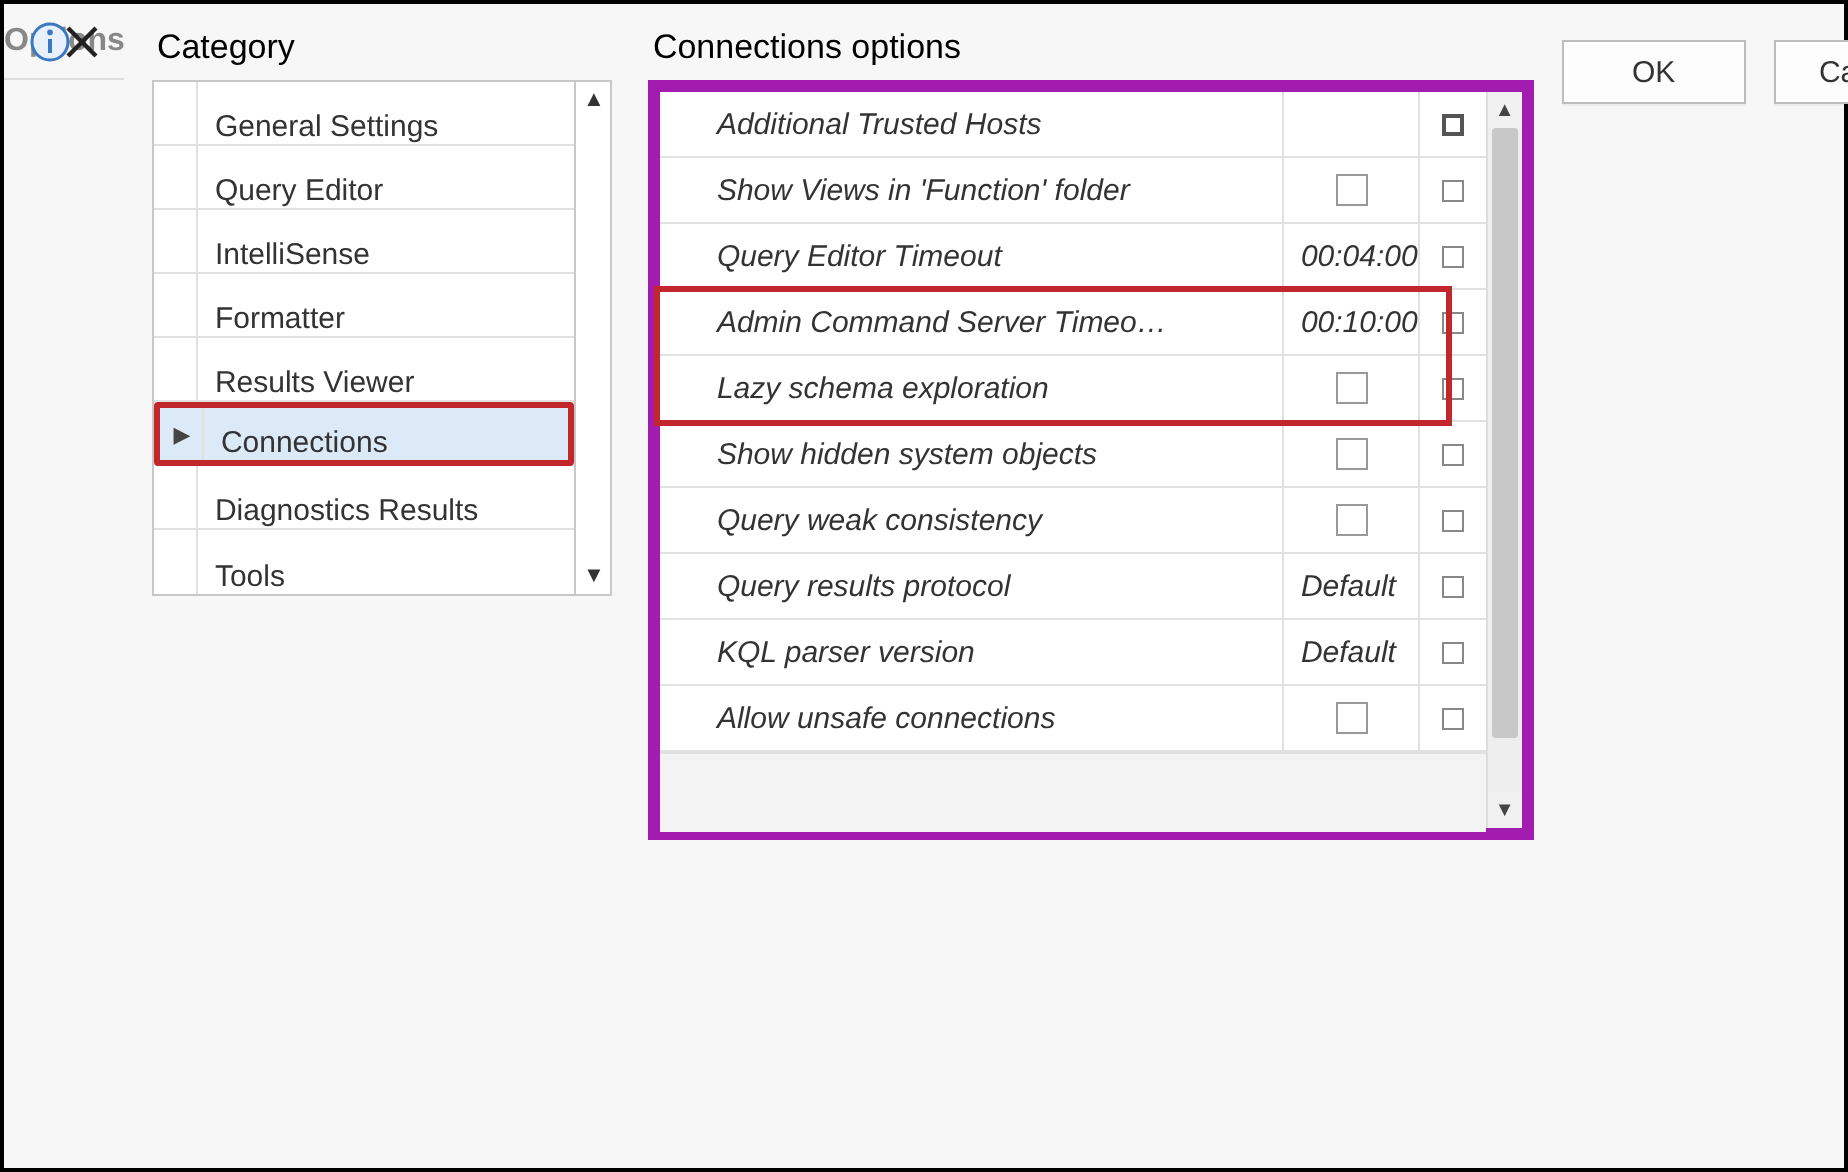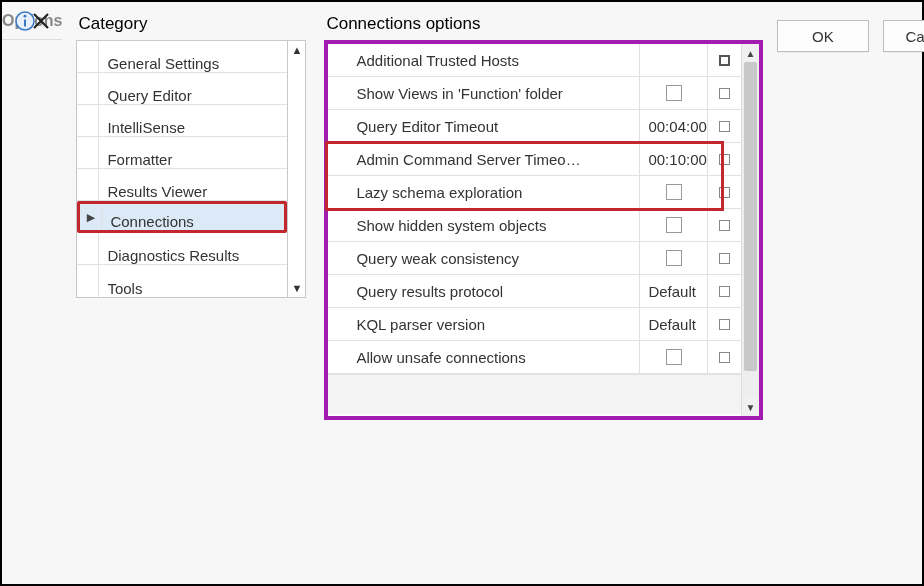--- a/index.html
+++ b/index.html
@@ -21,21 +21,21 @@
   .cat-row { display:flex; align-items:flex-end; height:32px; border-bottom:1px solid #e1e1e1; cursor:pointer; }
   .cat-row:last-child { border-bottom:none; }
   .cat-row .expand-cell { width:22px; height:100%; border-right:1px solid #e1e1e1; display:flex; align-items:center; justify-content:center; font-size:11px; color:#444;}
   .cat-row .label { padding-left:8px; }
   .cat-row.selected { background:#dceaf7; }
   .cat-row.selected .expand-cell { background:#dceaf7; }
   .cat-highlight { border:3px solid #c1272d; border-radius:2px;}
   .cat-scroll { width:18px; border:1px solid #c8c8c8; border-left:none; background:#fff; display:flex; flex-direction:column; justify-content:space-between; align-items:center; font-size:11px; }
   .cat-scroll div { height:18px; display:flex; align-items:center; justify-content:center; cursor:pointer; width:100%;}
 
-  .options-wrap { border:4px solid #a21caf; background:#fff; position:relative; height:380px; display:flex; }
+  .options-wrap { border:6px solid #a21caf; background:#fff; position:relative; height:380px; display:flex;font-style:italic; }
   .options-list { flex:1; position:relative; }
   .opt-row { display:flex; align-items:center; height:33px; border-bottom:1px solid #e1e1e1; }
   .opt-row .indent { width:22px; height:100%; }
   .opt-row .name { width:290px; padding-left:6px; white-space:nowrap; overflow:hidden; text-overflow:ellipsis; border-right:1px solid #e1e1e1; height:100%; display:flex; align-items:center;}
   .opt-row .value { flex:1; padding-left:8px; height:100%; display:flex; align-items:center; position:relative; }
   .opt-row .chk { width:16px; height:16px; border:1px solid #999; background:#fff; }
   .opt-row .value.center { justify-content:center; padding-left:0;}
   .opt-row .endcell { width:34px; border-left:1px solid #e1e1e1; height:100%; display:flex; align-items:center; justify-content:center;}
   .opt-row .small-box { width:11px; height:11px; border:1px solid #888; }
   .opt-row .filled-box { width:11px; height:11px; border:2px solid #555; }

